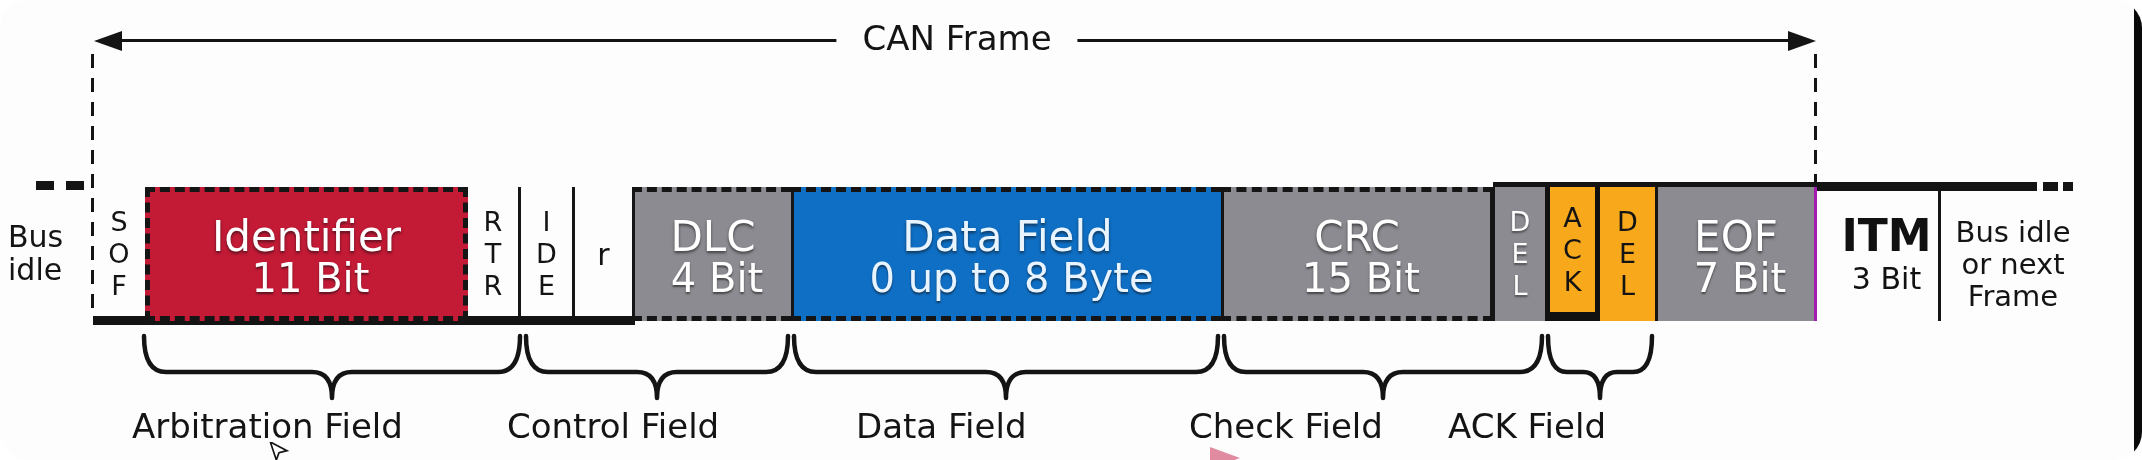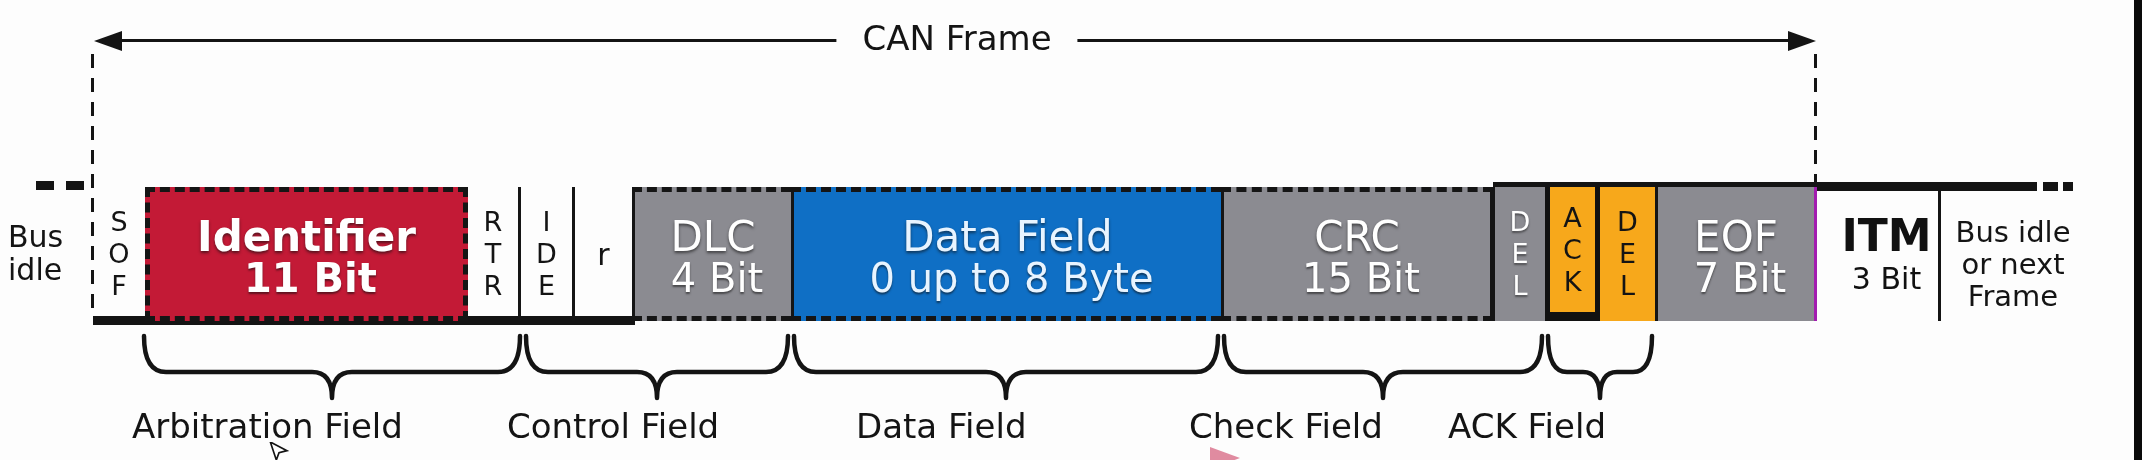--- a/index.html
+++ b/index.html
@@ -3,20 +3,21 @@
 <meta charset="utf-8">
 <style>
   html,body{margin:0;padding:0;background:#fff;}
   #stage{
     position:relative;
     width:2142px;height:460px;
     background:#fdfdfd;
     overflow:hidden;
     font-family:"DejaVu Sans","Liberation Sans",sans-serif;
     color:#141414;
+    border-radius:28px;
   }
   
   .arrow-line{position:absolute;top:39px;left:104px;width:1706px;height:3px;background:#141414;}
   .arrow-head{position:absolute;width:0;height:0;border-top:10px solid transparent;border-bottom:10px solid transparent;}
   .arrow-head.left{top:31px;left:94px;border-right:28px solid #141414;}
   .arrow-head.right{top:31px;left:1788px;border-left:28px solid #141414;}
   .frame-title{
     position:absolute;top:16px;left:957px;transform:translateX(-50%);
     background:#fdfdfd;padding:0 26px;font-size:34px;line-height:44px;white-space:nowrap;z-index:3;
   }
@@ -34,21 +35,21 @@
   .sep-itm-right{position:absolute;left:1938px;top:187px;width:3px;height:134px;background:#141414;}
   .right-edge{position:absolute;left:2134px;top:0;width:8px;height:460px;background:#0a0a0a;}
   
   .box{position:absolute;top:187px;height:134px;box-sizing:border-box;
        display:flex;flex-direction:column;align-items:center;justify-content:center;text-align:center;}
   .vstack{white-space:pre-line;font-size:27px;line-height:32px;color:#141414;}
   .vstack.light{color:#fff;text-shadow:0 2px 2px rgba(20,20,20,.5);}
   .fname{font-size:42px;line-height:48px;color:#fff;text-shadow:0 2px 3px rgba(15,15,15,.6);}
   .fsize{font-size:40px;line-height:34px;color:#fff;text-shadow:0 2px 2px rgba(15,15,15,.55);margin-left:8px;}
   .box.sof{left:93px;width:52px;}
-  .box.identifier{left:145px;width:323px;background:#c31a36;border:5px dashed #151515;font-weight:bold;}
+  .box.identifier{left:145px;width:323px;background:#c31a36;border:5px dashed #151515;}
   .box.rtr{left:468px;width:53px;border-right:3px solid #151515;}
   .box.ide{left:521px;width:54px;border-right:3px solid #151515;}
   .box.rbit{left:575px;width:57px;font-size:30px;}
   .box.dlc{left:632px;width:159px;background:#8b8b91;border-top:5px dashed #151515;border-bottom:5px dashed #151515;border-left:3px solid #151515;}
   .box.data{left:791px;width:430px;background:#0f6fc5;border-top:5px dashed #151515;border-bottom:5px dashed #151515;border-left:3px solid #151515;}
   .box.data .fname,.box.data .fsize{color:#e8f4ff;}
   .box.crc{left:1221px;width:272px;background:#8b8b91;border-top:5px dashed #151515;border-bottom:5px dashed #151515;border-left:3px solid #151515;border-right:3px solid #151515;}
   .box.del1{left:1493px;width:52px;background:#8b8b91;border-left:2px solid #151515;}
   .box.ack{left:1545px;width:55px;background:#f7a81b;border-left:5px solid #111;border-right:5px solid #111;border-bottom:9px solid #111;}
   .box.del2{left:1600px;width:55px;background:#f7a81b;}

